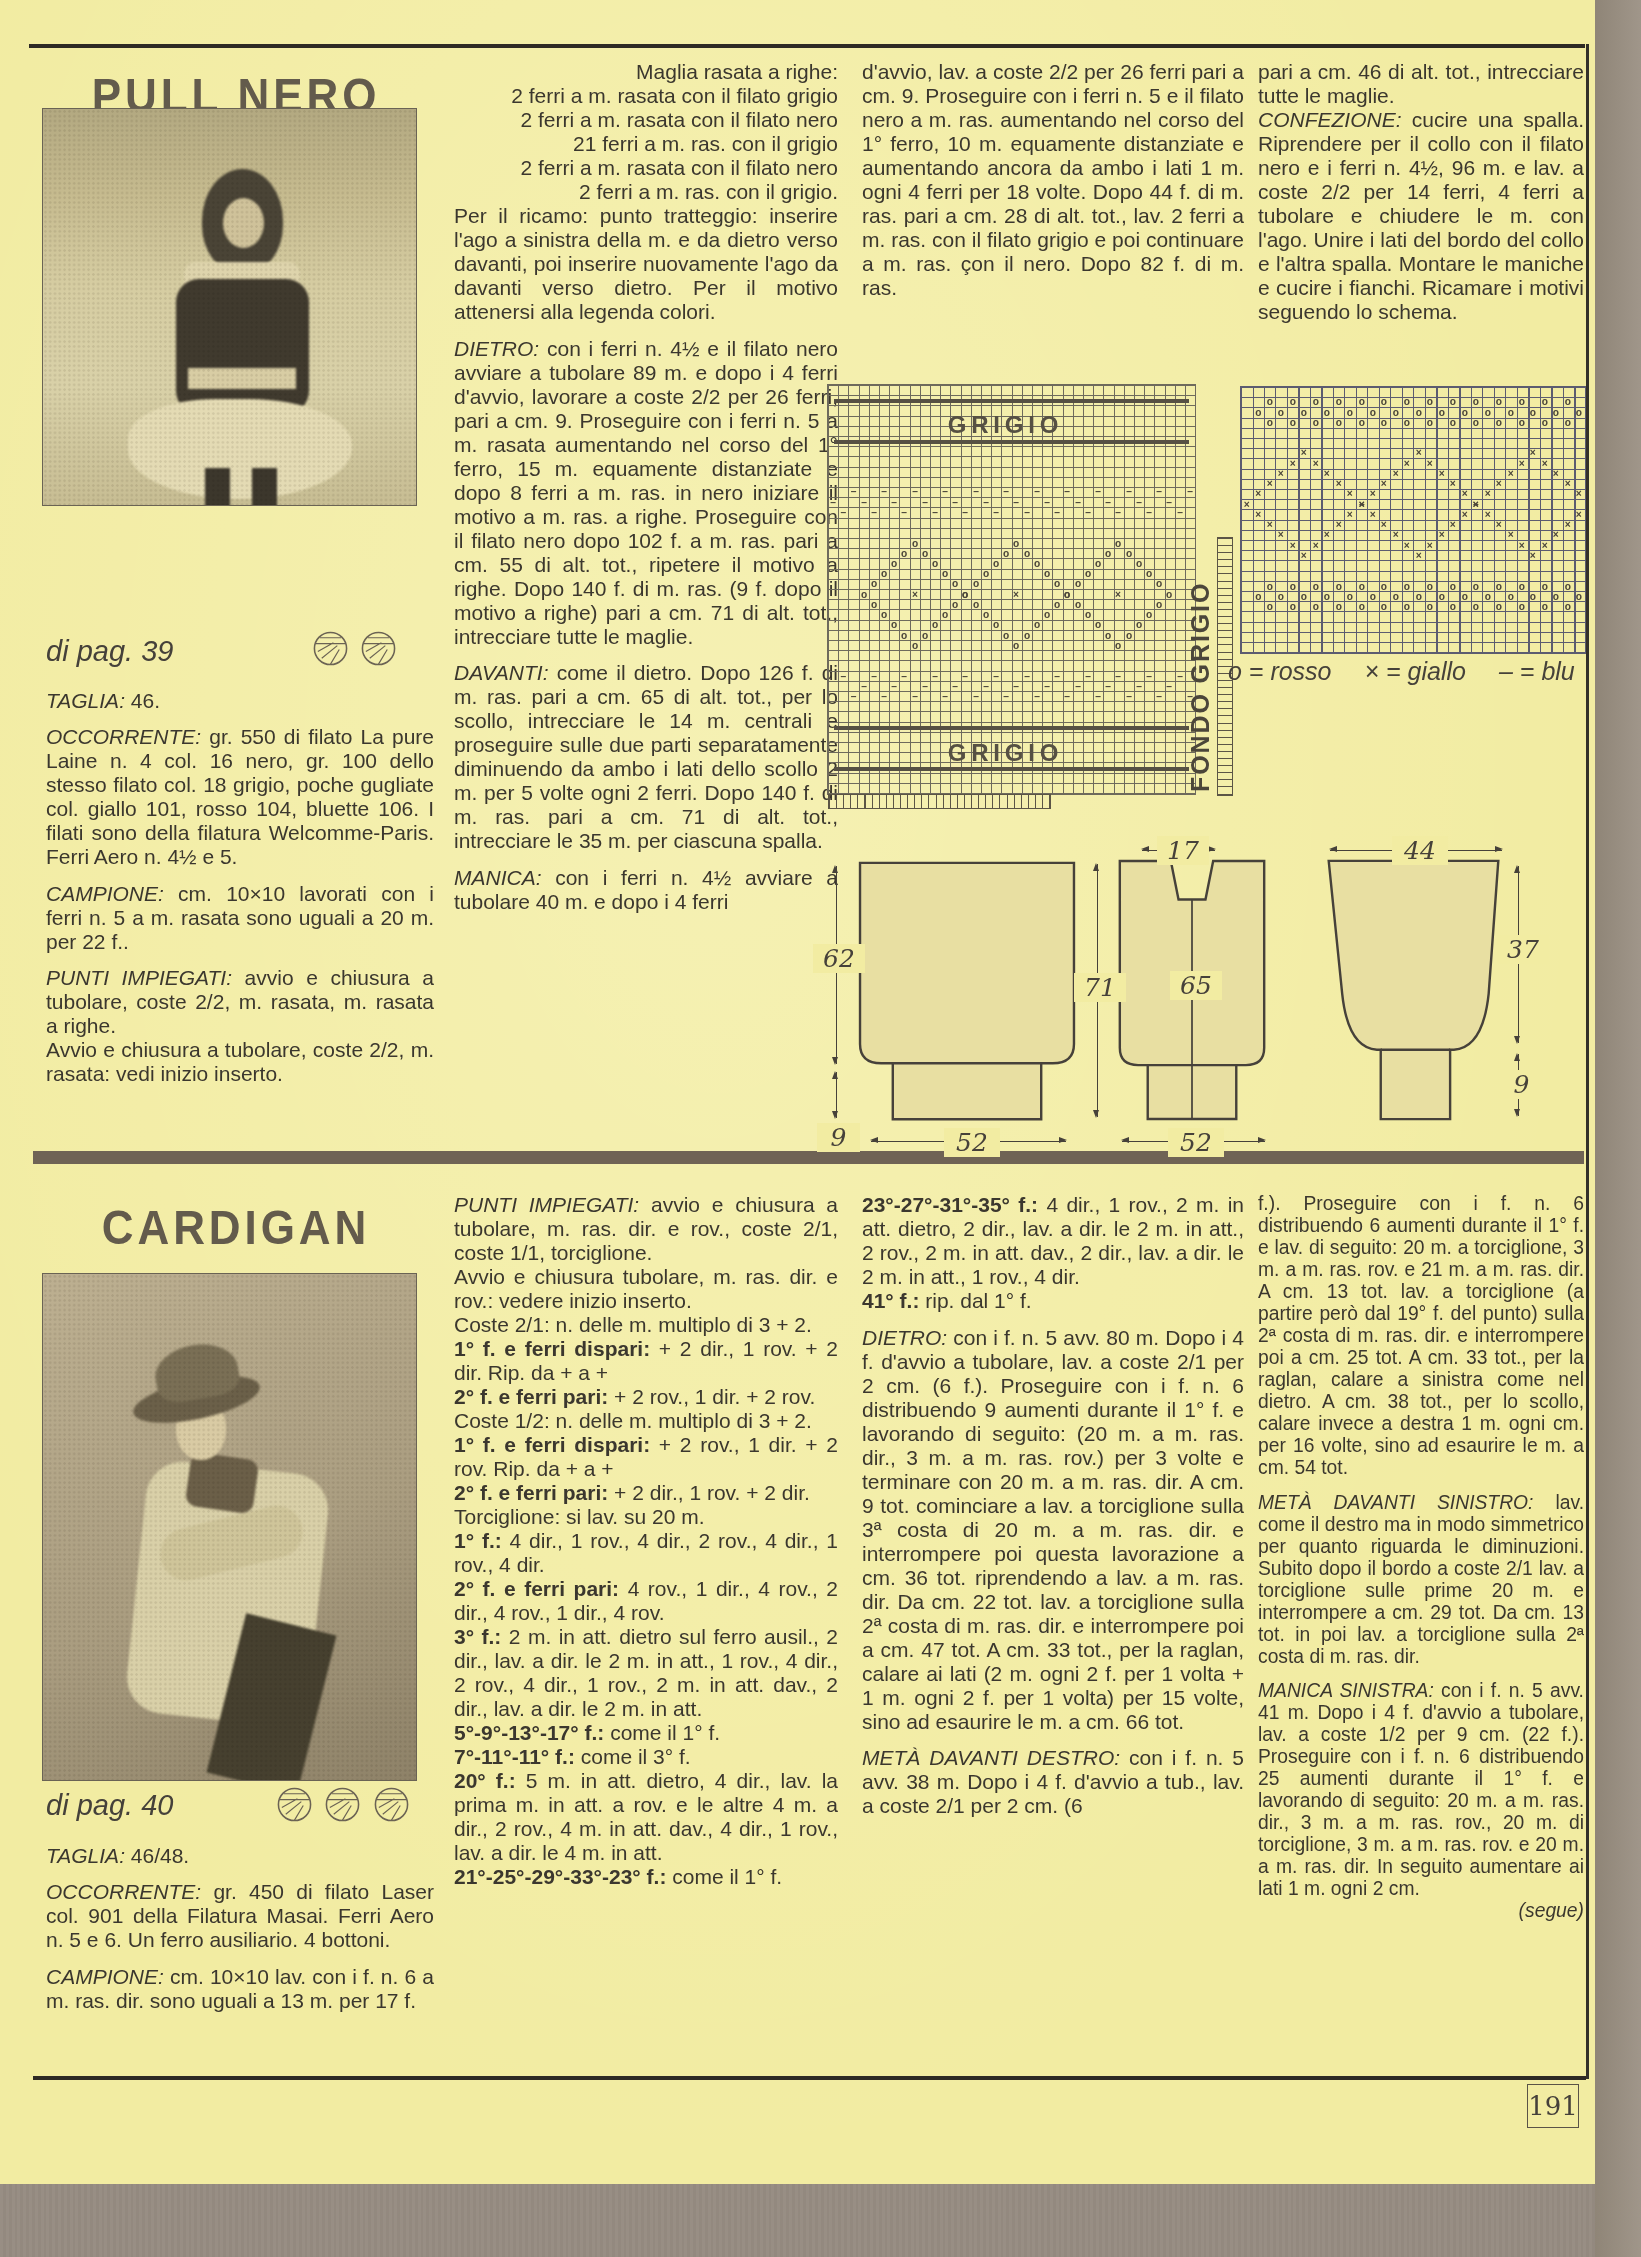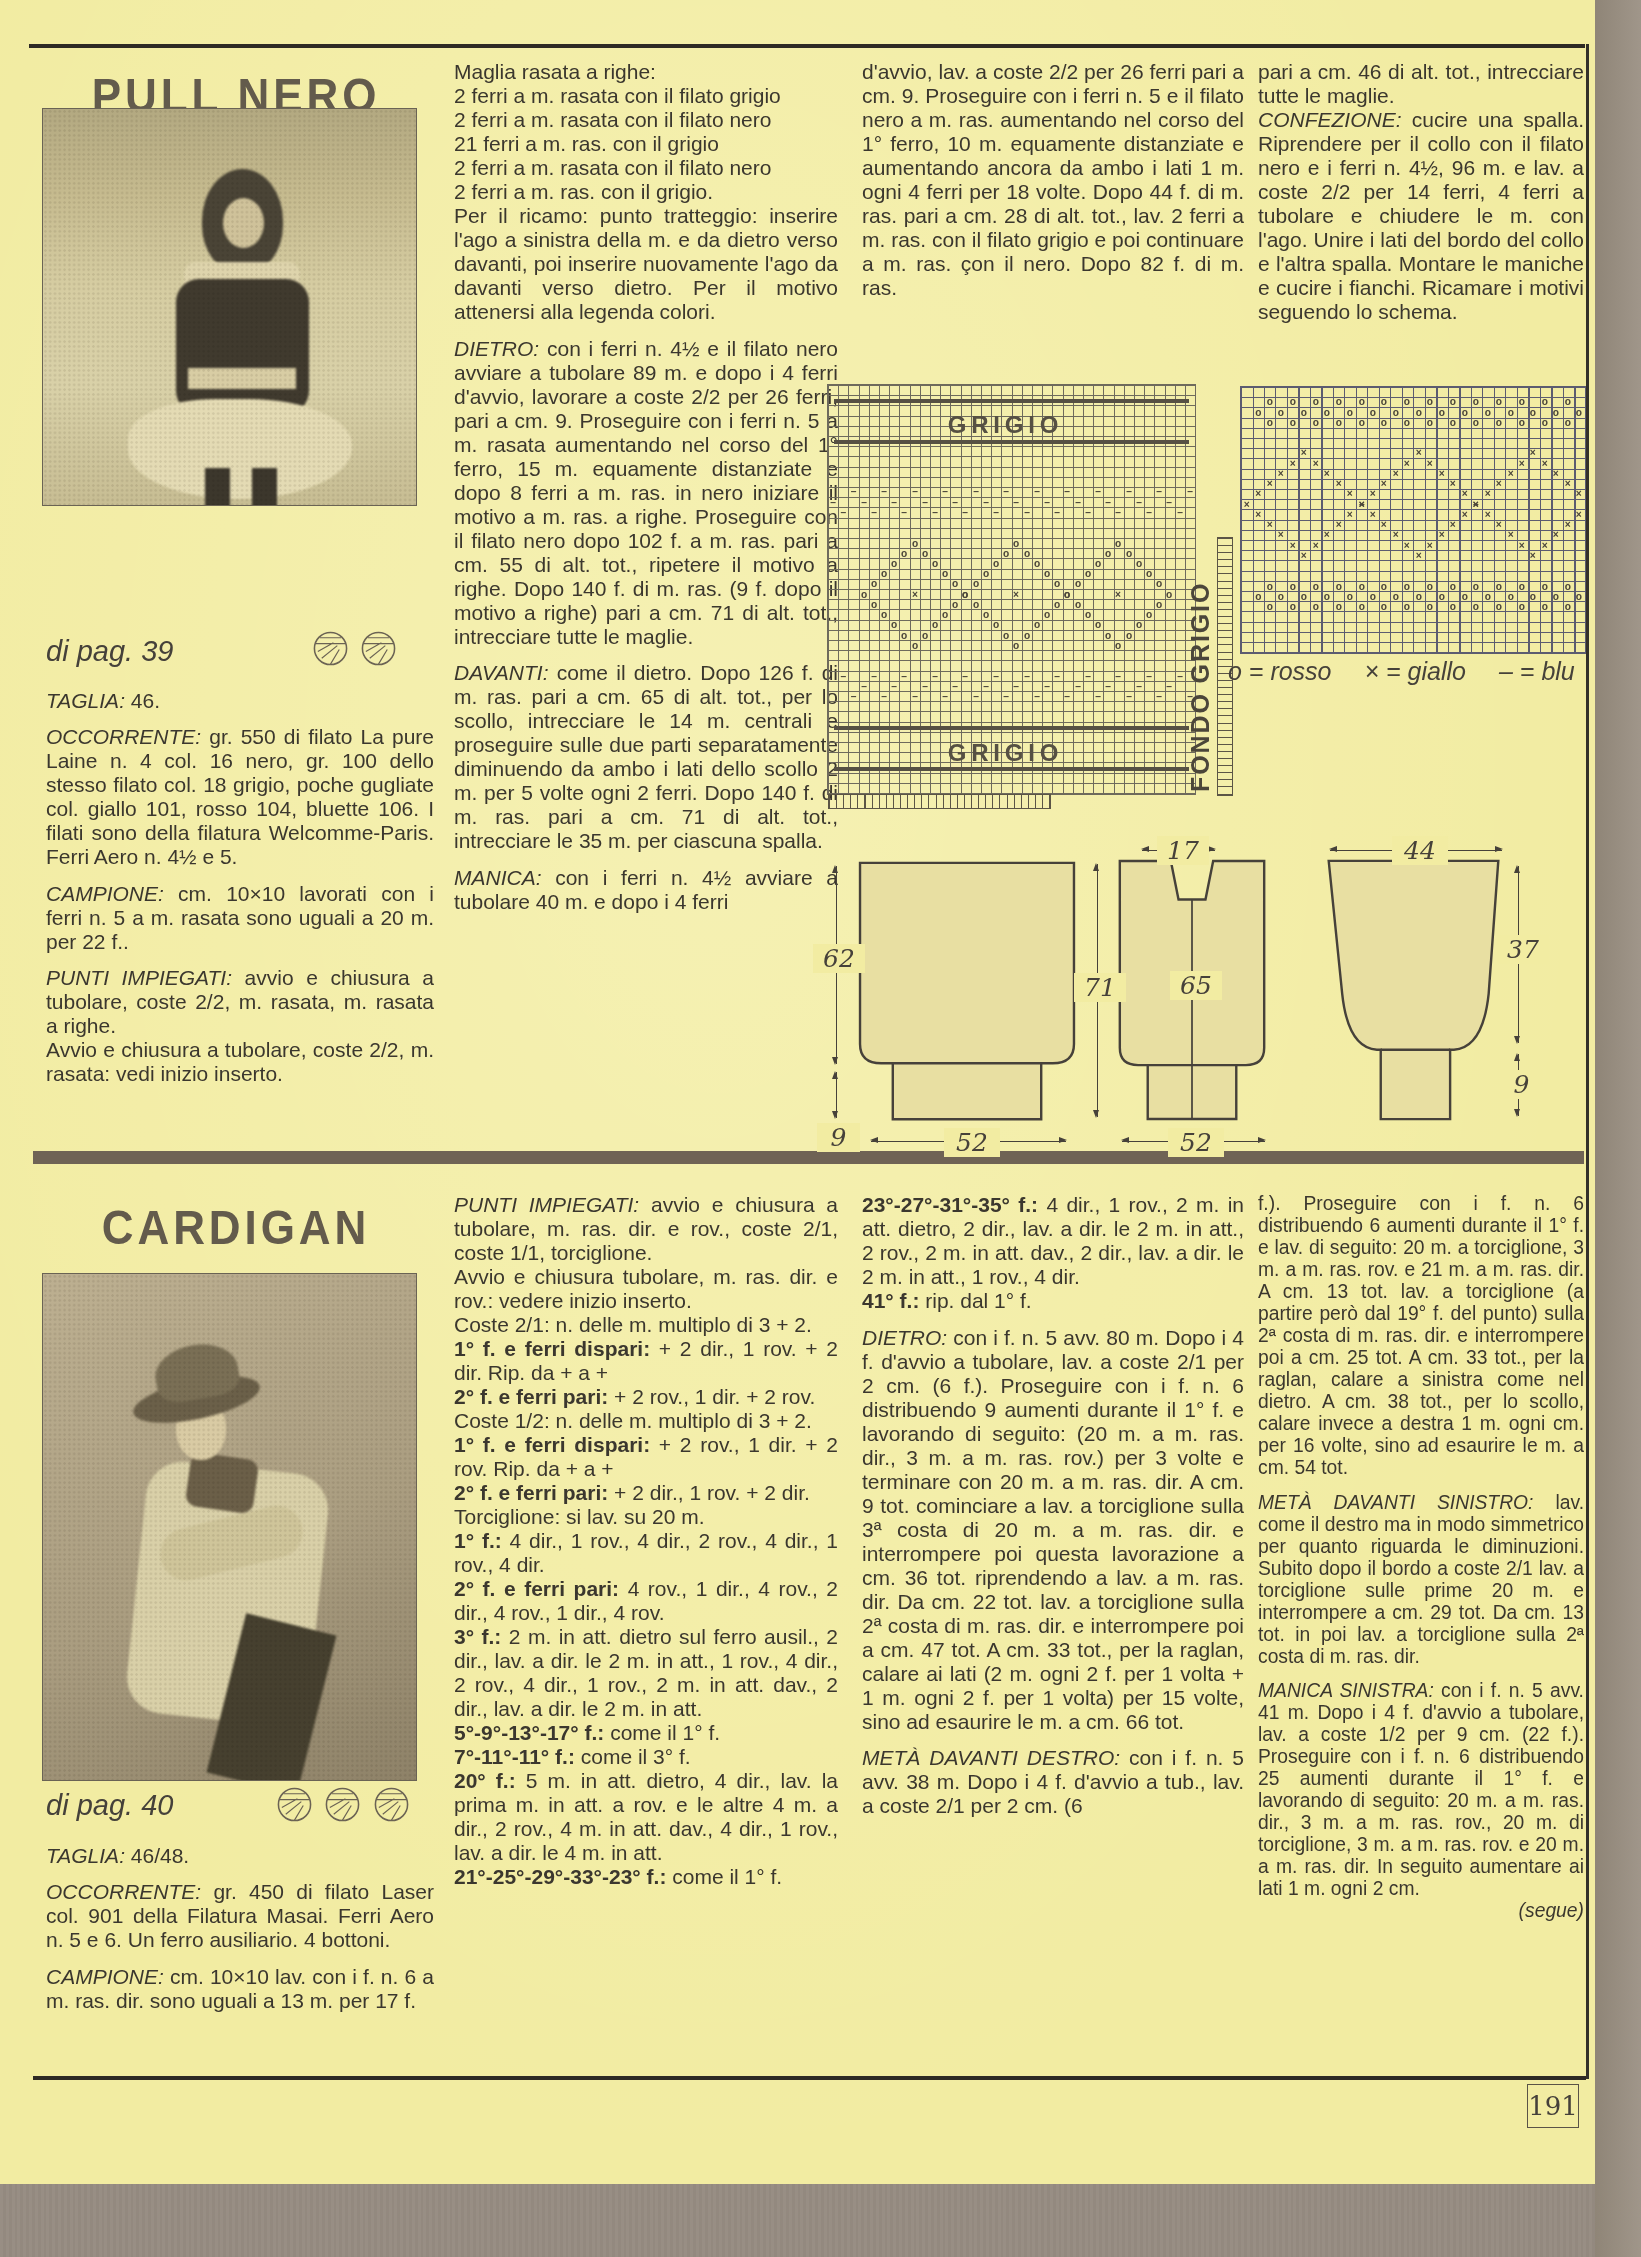--- a/index.html
+++ b/index.html
@@ -52,21 +52,21 @@
   .ch-arm{left:116px;top:243px;width:145px;height:52px;border-radius:26px;background:#cfc59a;transform:rotate(-14deg);}
   .ch-trouser{left:182px;top:348px;width:93px;height:164px;background:#46402f;transform:rotate(14deg);}
 
   .yarn-icon{position:absolute;width:37px;height:37px;}
 
   .col{position:absolute;overflow:hidden;}
   .col p{margin:0;padding:0;text-align:justify;}
   .col p.gap{margin-top:12.6px;}
   .lead.italic{font-style:italic;}
   .lead.bold{font-weight:bold;}
-  .line{text-align:left;}
+  .line{text-align:right;}
 
   .txt-lg{font-size:21px;line-height:24px;}
   .txt-md{font-size:21px;line-height:24px;}
   .txt-sm{font-size:19.3px;line-height:22px;}
 
   .chart{position:absolute;background-color:transparent;}
   .cs{position:absolute;display:flex;align-items:center;justify-content:center;
       color:#4b463a;font-weight:bold;line-height:1;}
   .sym-dash{font-weight:bold;}
   .chart-bar{position:absolute;left:5.8px;right:5.8px;height:3.9px;background:#565043;}

